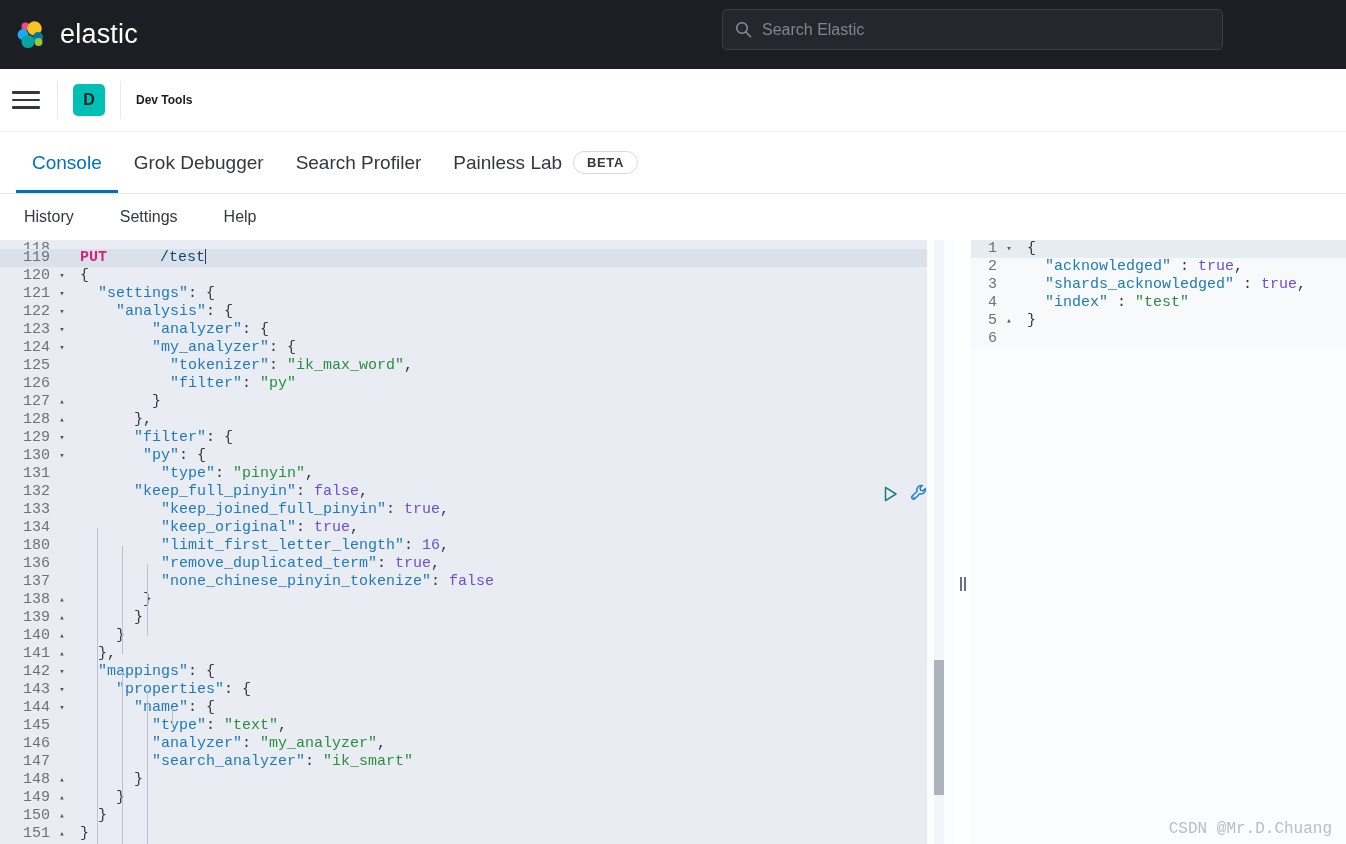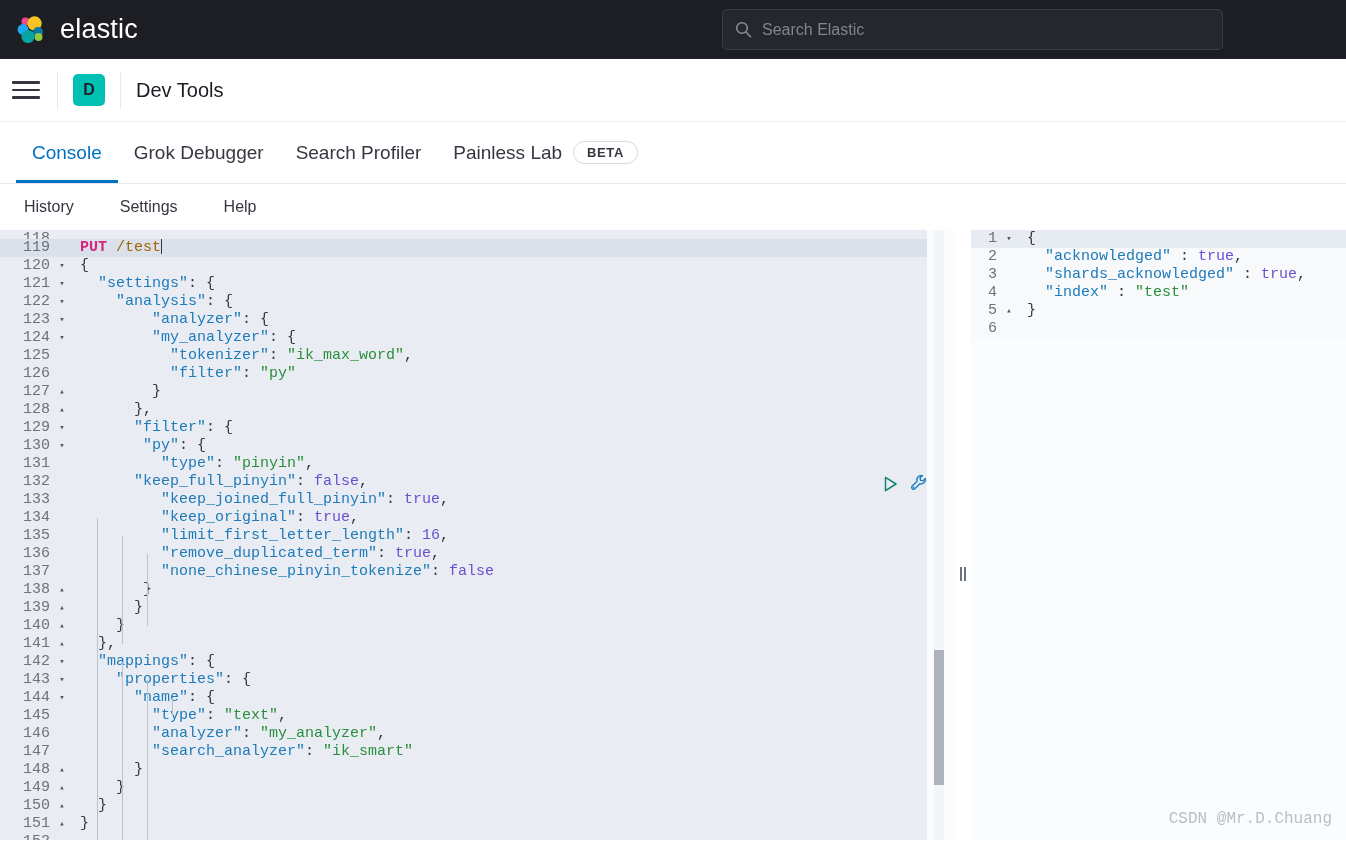--- a/index.html
+++ b/index.html
@@ -6,21 +6,21 @@
   html, body {
     width: 1346px; height: 844px;
     overflow: hidden;
     background: #ffffff;
     font-family: "Liberation Sans", sans-serif;
     -webkit-font-smoothing: antialiased;
   }
 
   
   .topbar {
-    height: 59px;
+    height: 69px;
     background: #1d1e24;
     display: flex;
     align-items: center;
     position: relative;
   }
   .brand {
     display: flex;
     align-items: center;
     gap: 13px;
     padding-left: 13px;
@@ -86,23 +86,23 @@
   .appbadge {
     width: 32px; height: 32px;
     background: #00bfb3;
     border-radius: 5px;
     color: #1b2129;
     font-size: 16px;
     font-weight: 700;
     display: flex; align-items: center; justify-content: center;
   }
   .apptitle {
-    font-size: 20px;
+    font-size: 12px;
     color: #1a1c21;
-    font-weight: 400;
+    font-weight: 700;
   }
 
   
   .tabsrow {
     height: 62px;
     background: #ffffff;
     display: flex;
     align-items: stretch;
     padding-left: 16px;
     border-bottom: 1px solid #e4e8ee;
@@ -201,21 +201,21 @@
   .ln .txt {
     flex: 1;
     color: #1a1c21;
     padding-left: 10px;
   }
   .ln.body { background: #e9edf3; }
   .ln.active { background: #dbe1ea; }
 
   
   .t-method { color: #d6267c; font-weight: 700; }
-  .t-url    { color: #a16207; }
+  .t-url    { color: #0c4a6e; margin-left: 44px; }
   .t-key    { color: #1e7ab8; }
   .t-str    { color: #2a8f3c; }
   .t-num    { color: #6b4fcf; }
   .t-bool   { color: #6b4fcf; }
   .t-punc   { color: #343741; }
 
   .caret {
     display: inline-block;
     width: 1px; height: 15px;
     background: #343741;
@@ -372,21 +372,21 @@
         <div class="ln body"><span class="num">125</span><span class="fold"></span><span class="txt"><span class="t-key">          "tokenizer"</span><span class="t-punc">: </span><span class="t-str">"ik_max_word"</span><span class="t-punc">,</span></span></div>
         <div class="ln body"><span class="num">126</span><span class="fold"></span><span class="txt"><span class="t-key">          "filter"</span><span class="t-punc">: </span><span class="t-str">"py"</span></span></div>
         <div class="ln body"><span class="num">127</span><span class="fold">▴</span><span class="txt"><span class="t-punc">        }</span></span></div>
         <div class="ln body"><span class="num">128</span><span class="fold">▴</span><span class="txt"><span class="t-punc">      },</span></span></div>
         <div class="ln body"><span class="num">129</span><span class="fold">▾</span><span class="txt"><span class="t-key">      "filter"</span><span class="t-punc">: {</span></span></div>
         <div class="ln body"><span class="num">130</span><span class="fold">▾</span><span class="txt"><span class="t-key">       "py"</span><span class="t-punc">: {</span></span></div>
         <div class="ln body"><span class="num">131</span><span class="fold"></span><span class="txt"><span class="t-key">         "type"</span><span class="t-punc">: </span><span class="t-str">"pinyin"</span><span class="t-punc">,</span></span></div>
         <div class="ln body"><span class="num">132</span><span class="fold"></span><span class="txt"><span class="t-key">      "keep_full_pinyin"</span><span class="t-punc">: </span><span class="t-bool">false</span><span class="t-punc">,</span></span></div>
         <div class="ln body"><span class="num">133</span><span class="fold"></span><span class="txt"><span class="t-key">         "keep_joined_full_pinyin"</span><span class="t-punc">: </span><span class="t-bool">true</span><span class="t-punc">,</span></span></div>
         <div class="ln body"><span class="num">134</span><span class="fold"></span><span class="txt"><span class="t-key">         "keep_original"</span><span class="t-punc">: </span><span class="t-bool">true</span><span class="t-punc">,</span></span></div>
-        <div class="ln body"><span class="num">135</span><span class="fold"></span><span class="txt"><span class="t-key">         "limit_first_letter_length"</span><span class="t-punc">: </span><span class="t-num">16</span><span class="t-punc">,</span></span></div>
+        <div class="ln body"><span class="num">180</span><span class="fold"></span><span class="txt"><span class="t-key">         "limit_first_letter_length"</span><span class="t-punc">: </span><span class="t-num">16</span><span class="t-punc">,</span></span></div>
         <div class="ln body"><span class="num">136</span><span class="fold"></span><span class="txt"><span class="t-key">         "remove_duplicated_term"</span><span class="t-punc">: </span><span class="t-bool">true</span><span class="t-punc">,</span></span></div>
         <div class="ln body"><span class="num">137</span><span class="fold"></span><span class="txt"><span class="t-key">         "none_chinese_pinyin_tokenize"</span><span class="t-punc">: </span><span class="t-bool">false</span></span></div>
         <div class="ln body"><span class="num">138</span><span class="fold">▴</span><span class="txt"><span class="t-punc">       }</span></span></div>
         <div class="ln body"><span class="num">139</span><span class="fold">▴</span><span class="txt"><span class="t-punc">      }</span></span></div>
         <div class="ln body"><span class="num">140</span><span class="fold">▴</span><span class="txt"><span class="t-punc">    }</span></span></div>
         <div class="ln body"><span class="num">141</span><span class="fold">▴</span><span class="txt"><span class="t-punc">  },</span></span></div>
         <div class="ln body"><span class="num">142</span><span class="fold">▾</span><span class="txt"><span class="t-key">  "mappings"</span><span class="t-punc">: {</span></span></div>
         <div class="ln body"><span class="num">143</span><span class="fold">▾</span><span class="txt"><span class="t-key">    "properties"</span><span class="t-punc">: {</span></span></div>
         <div class="ln body"><span class="num">144</span><span class="fold">▾</span><span class="txt"><span class="t-key">      "name"</span><span class="t-punc">: {</span></span></div>
         <div class="ln body"><span class="num">145</span><span class="fold"></span><span class="txt"><span class="t-key">        "type"</span><span class="t-punc">: </span><span class="t-str">"text"</span><span class="t-punc">,</span></span></div>

